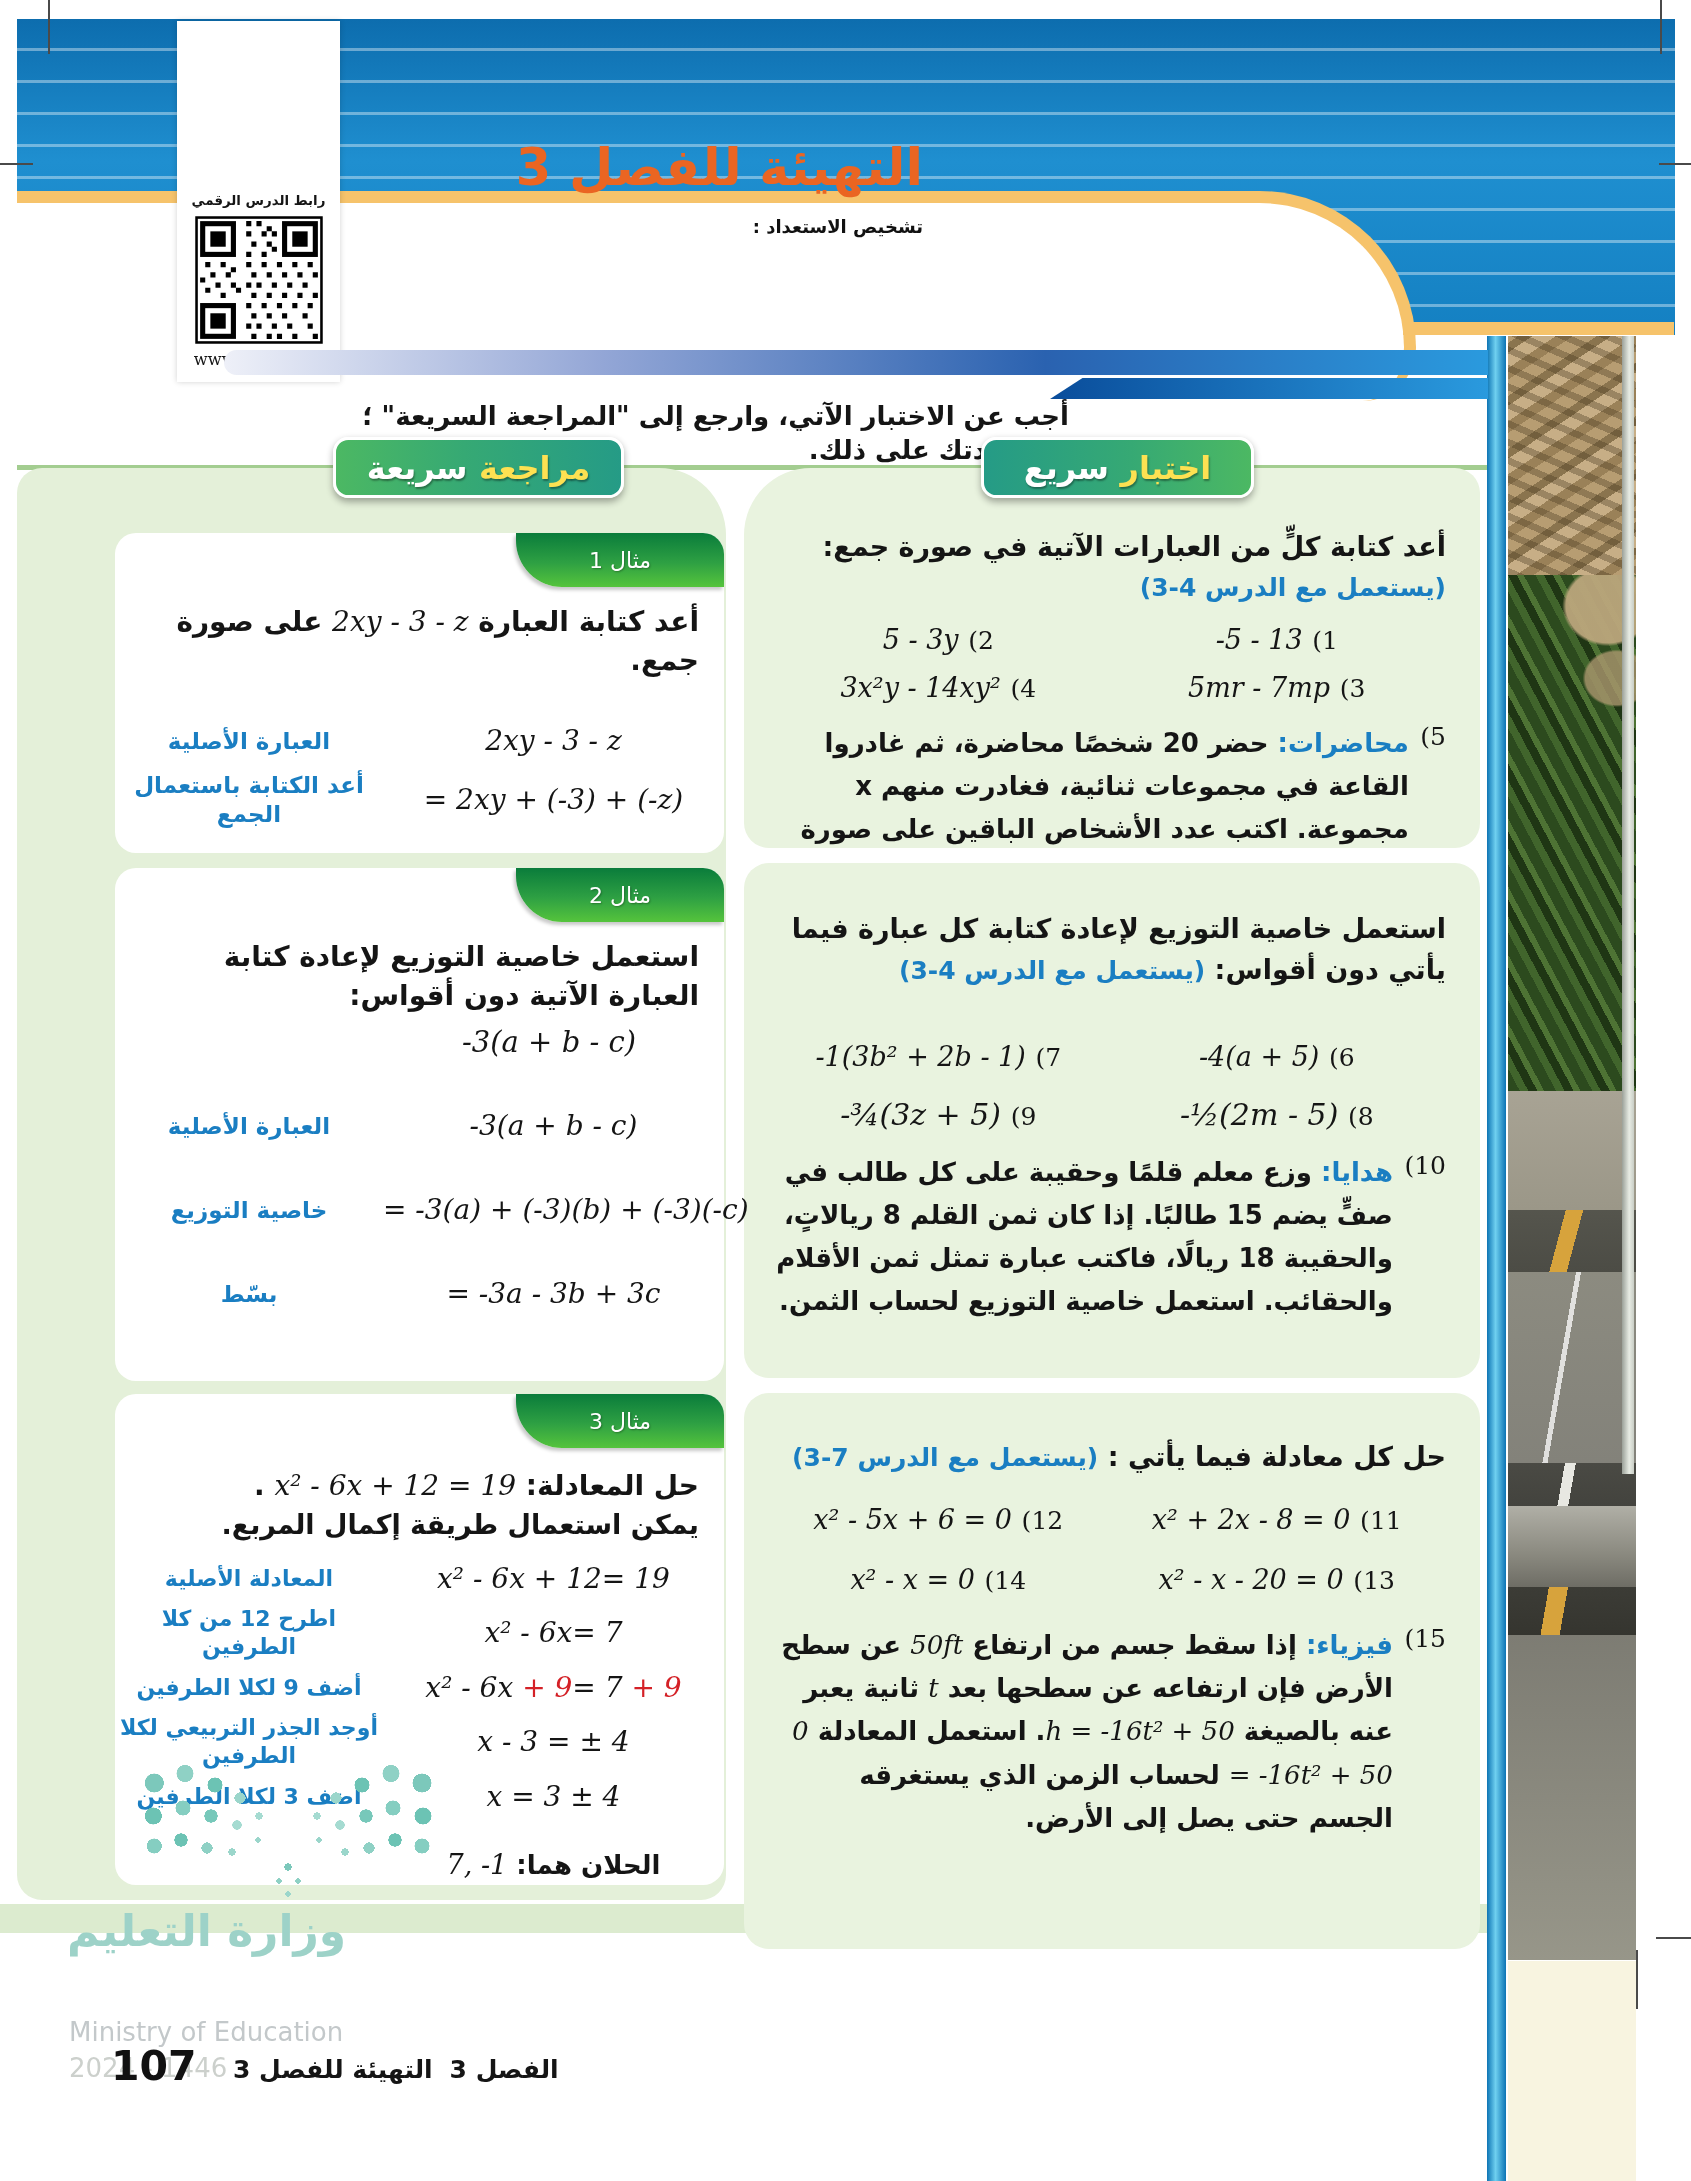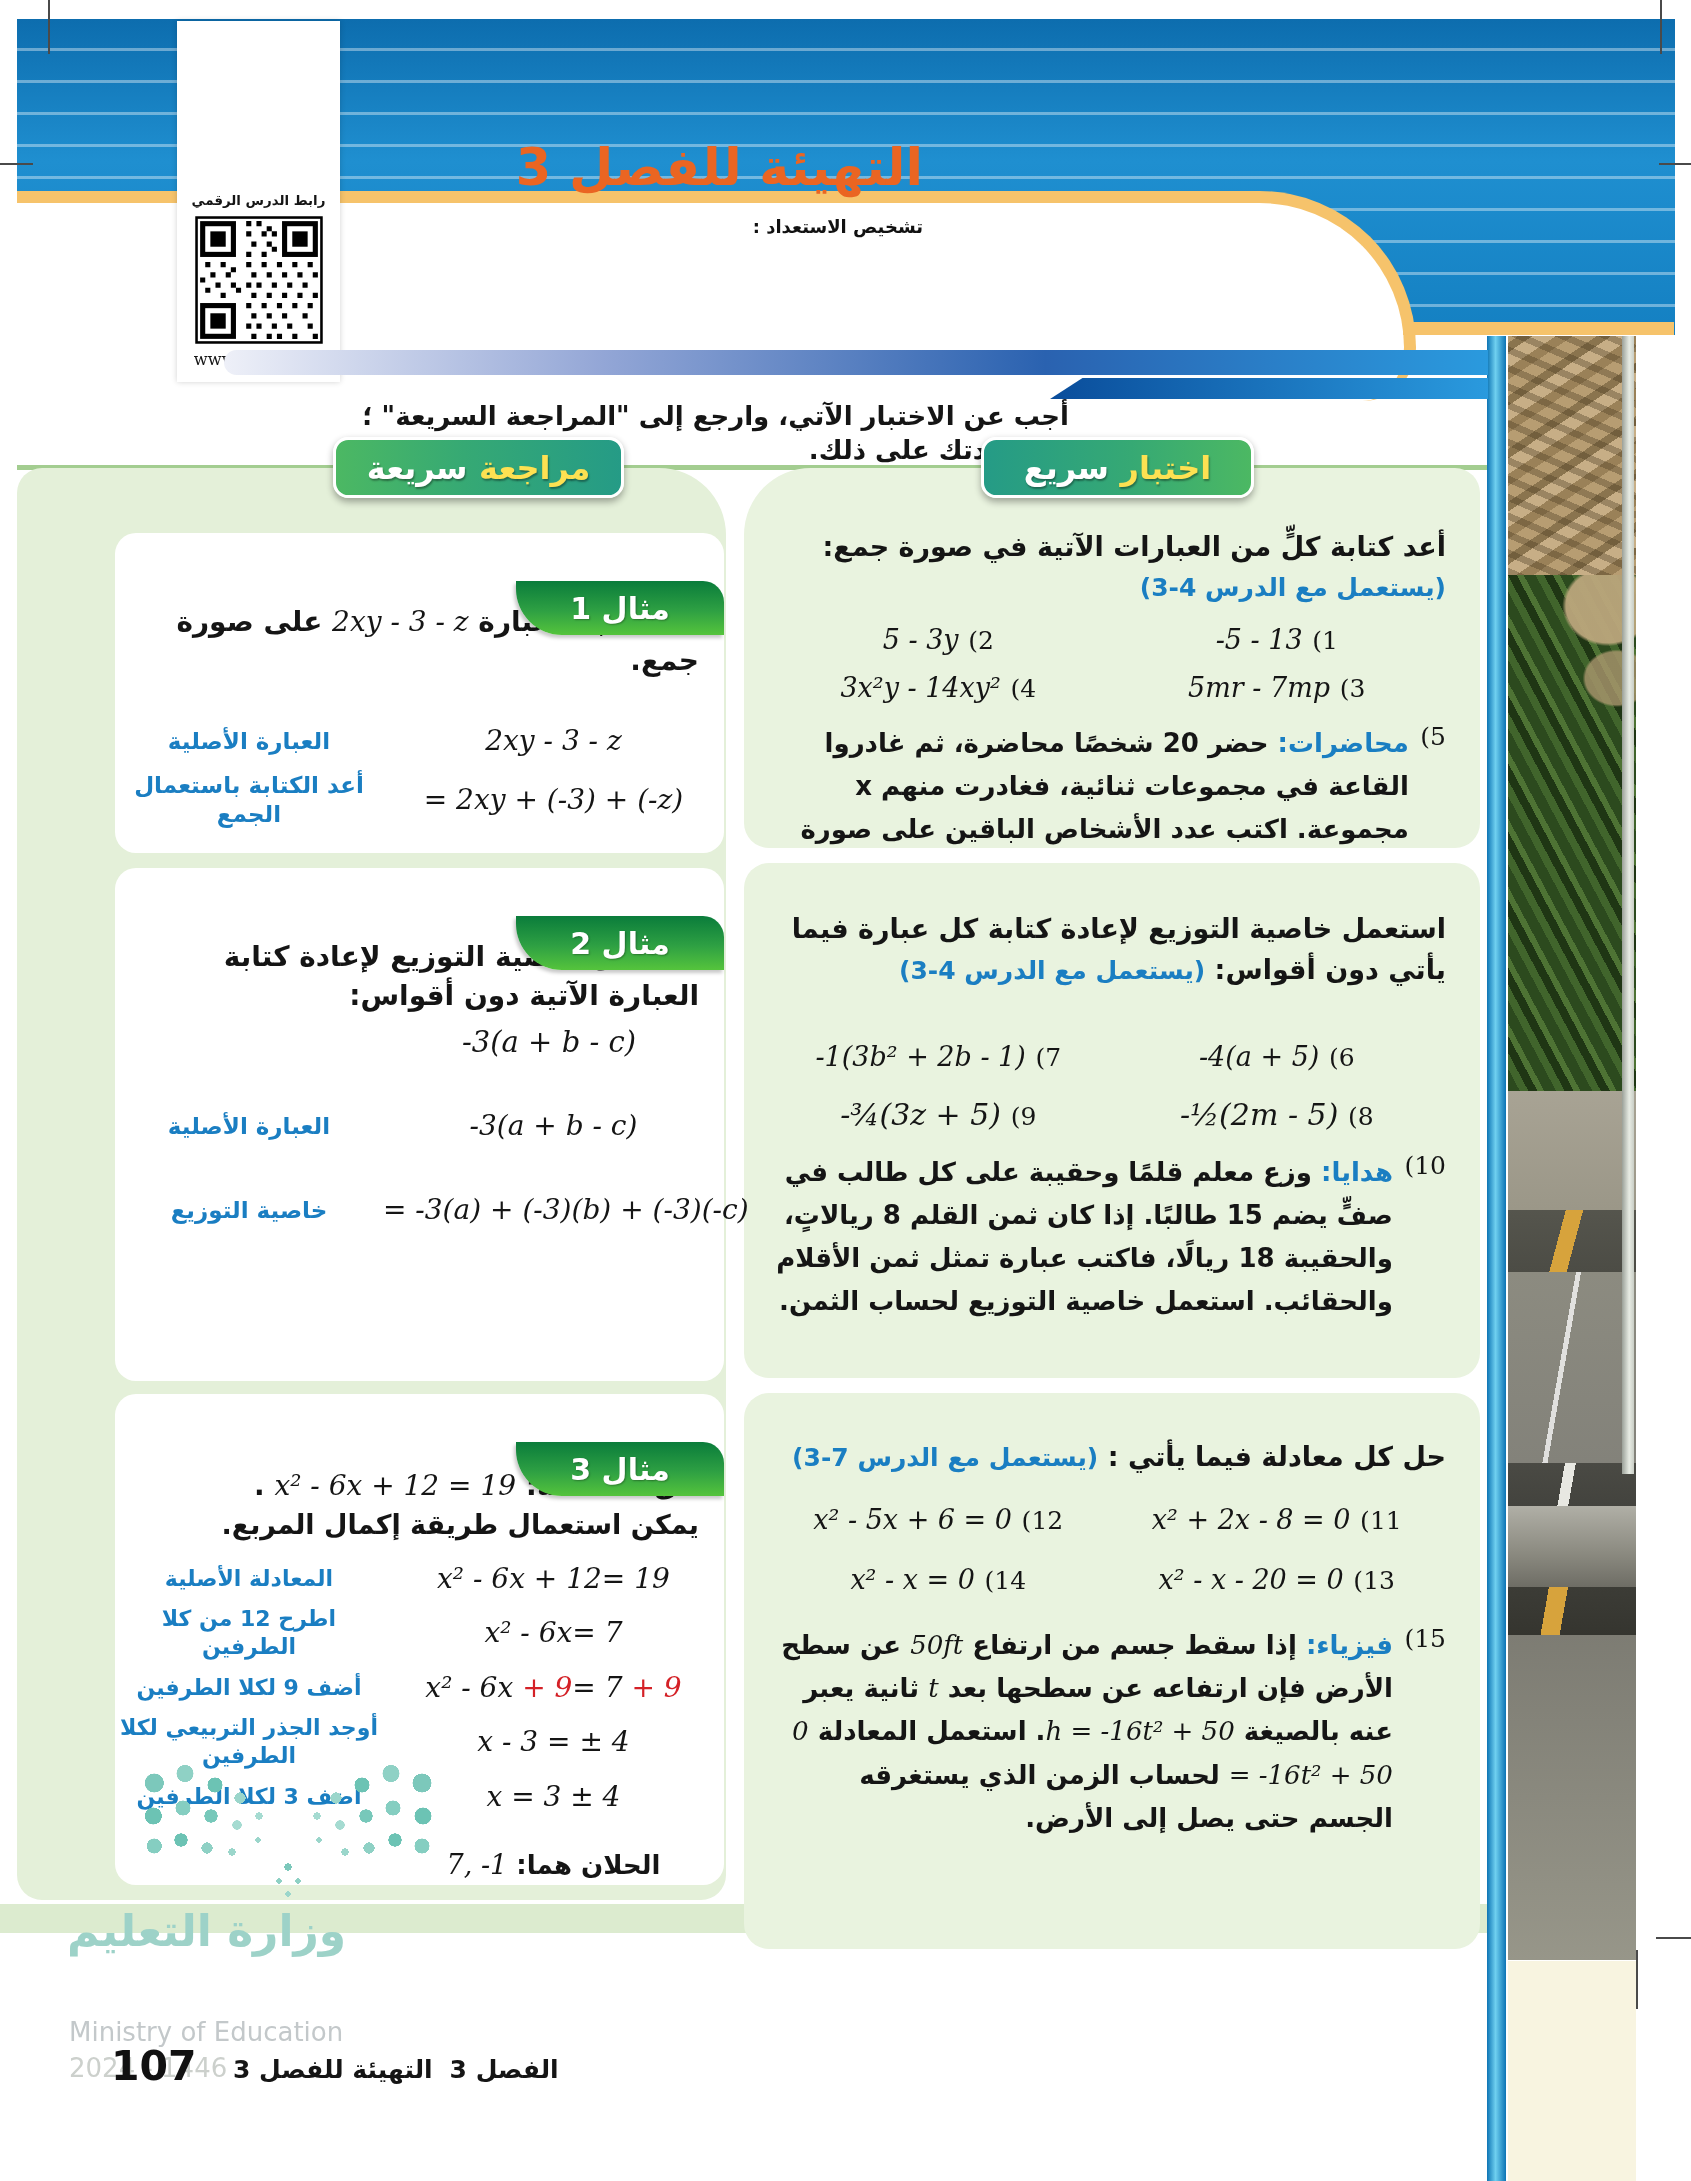--- a/index.html
+++ b/index.html
@@ -54,24 +54,24 @@
   .qitem{display:flex;direction:rtl;justify-content:center;align-items:baseline;gap:9.6px;margin-top:17px;}
   .qnum{font-family:"DejaVu Serif",serif;font-size:25px;direction:rtl;unicode-bidi:isolate;}
   .qmath{font-family:"DejaVu Serif",serif;font-style:italic;font-size:27px;direction:ltr;unicode-bidi:isolate;white-space:nowrap;}
   .wp{display:flex;direction:rtl;gap:11.5px;margin-top:19px;}
   .wp-body{flex:1;font-size:26px;font-weight:700;line-height:1.66;text-align:right;}
   .kw{color:#1a7ec2;font-weight:700;}
   .m-inline{font-family:"DejaVu Serif",serif;font-style:italic;font-weight:400;direction:ltr;unicode-bidi:isolate;}
   
   .card{position:absolute;left:115px;width:609px;background:#fff;border-radius:21px;z-index:4;box-sizing:border-box;}
   .card1{top:533px;height:320px;} .card2{top:868px;height:513px;} .card3{top:1394px;height:491px;}
-  .ex-tab{position:absolute;top:0;right:0;width:208px;height:54px;color:#fff;font-size:30px;font-weight:700;
+  .ex-tab{position:absolute;top:0;right:0;width:208px;height:54px;color:#fff;font-size:22px;font-weight:400;
         display:flex;align-items:center;justify-content:center;direction:rtl;
         background:linear-gradient(180deg,#0a7c3b 0%,#2ea043 55%,#55c43c 100%);
-        border-radius:0 21px 0 46px;box-shadow:-1.9px 2.9px 3.8px rgba(0,0,0,.22);text-shadow:1px 1px 1.9px rgba(0,0,0,.3);margin-top:48px;}
+        border-radius:0 21px 0 46px;box-shadow:-1.9px 2.9px 3.8px rgba(0,0,0,.22);text-shadow:1px 1px 1.9px rgba(0,0,0,.3);}
   .prob{direction:rtl;text-align:right;font-weight:700;font-size:28px;padding:69px 25px 0 17px;line-height:1.4;}
   .card3 .prob{padding-top:72px;}
   .note{direction:rtl;text-align:right;font-weight:700;font-size:27px;padding:3.8px 25px 0 0;}
   .expr{text-align:right;padding:9.6px 88px 0 0;font-family:"DejaVu Serif",serif;font-style:italic;font-size:29px;direction:ltr;}
   .steps{margin-top:31px;}
   .card2 .steps{margin-top:25px;}
   .card3 .steps{margin-top:11.5px;}
   .step{display:flex;align-items:center;min-height:59px;}
   .card2 .step{min-height:84px;}
   .card3 .step{min-height:54px;}
@@ -335,20 +335,24 @@
     <div class="expr">-3(a + b - c)</div>
     <div class="steps">
       <div class="step">
         <span class="lbl">العبارة الأصلية</span>
         <span class="m">-3(a + b - c)</span>
       </div>
       <div class="step">
         <span class="lbl">خاصية التوزيع</span>
         <span class="m">= -3(a) + (-3)(b) + (-3)(-c)</span>
       </div>
+      <div class="step">
+        <span class="lbl">بسّط</span>
+        <span class="m">= -3a - 3b + 3c</span>
+      </div>
     </div>
   </div>
 
   <div class="card card3">
     <div class="ex-tab">مثال 3</div>
     <div class="prob">
       <span>حل المعادلة: </span><span class="m-inline">x² - 6x + 12 = 19</span><span> .</span>
     </div>
     <div class="note">يمكن استعمال طريقة إكمال المربع.</div>
     <div class="steps">

